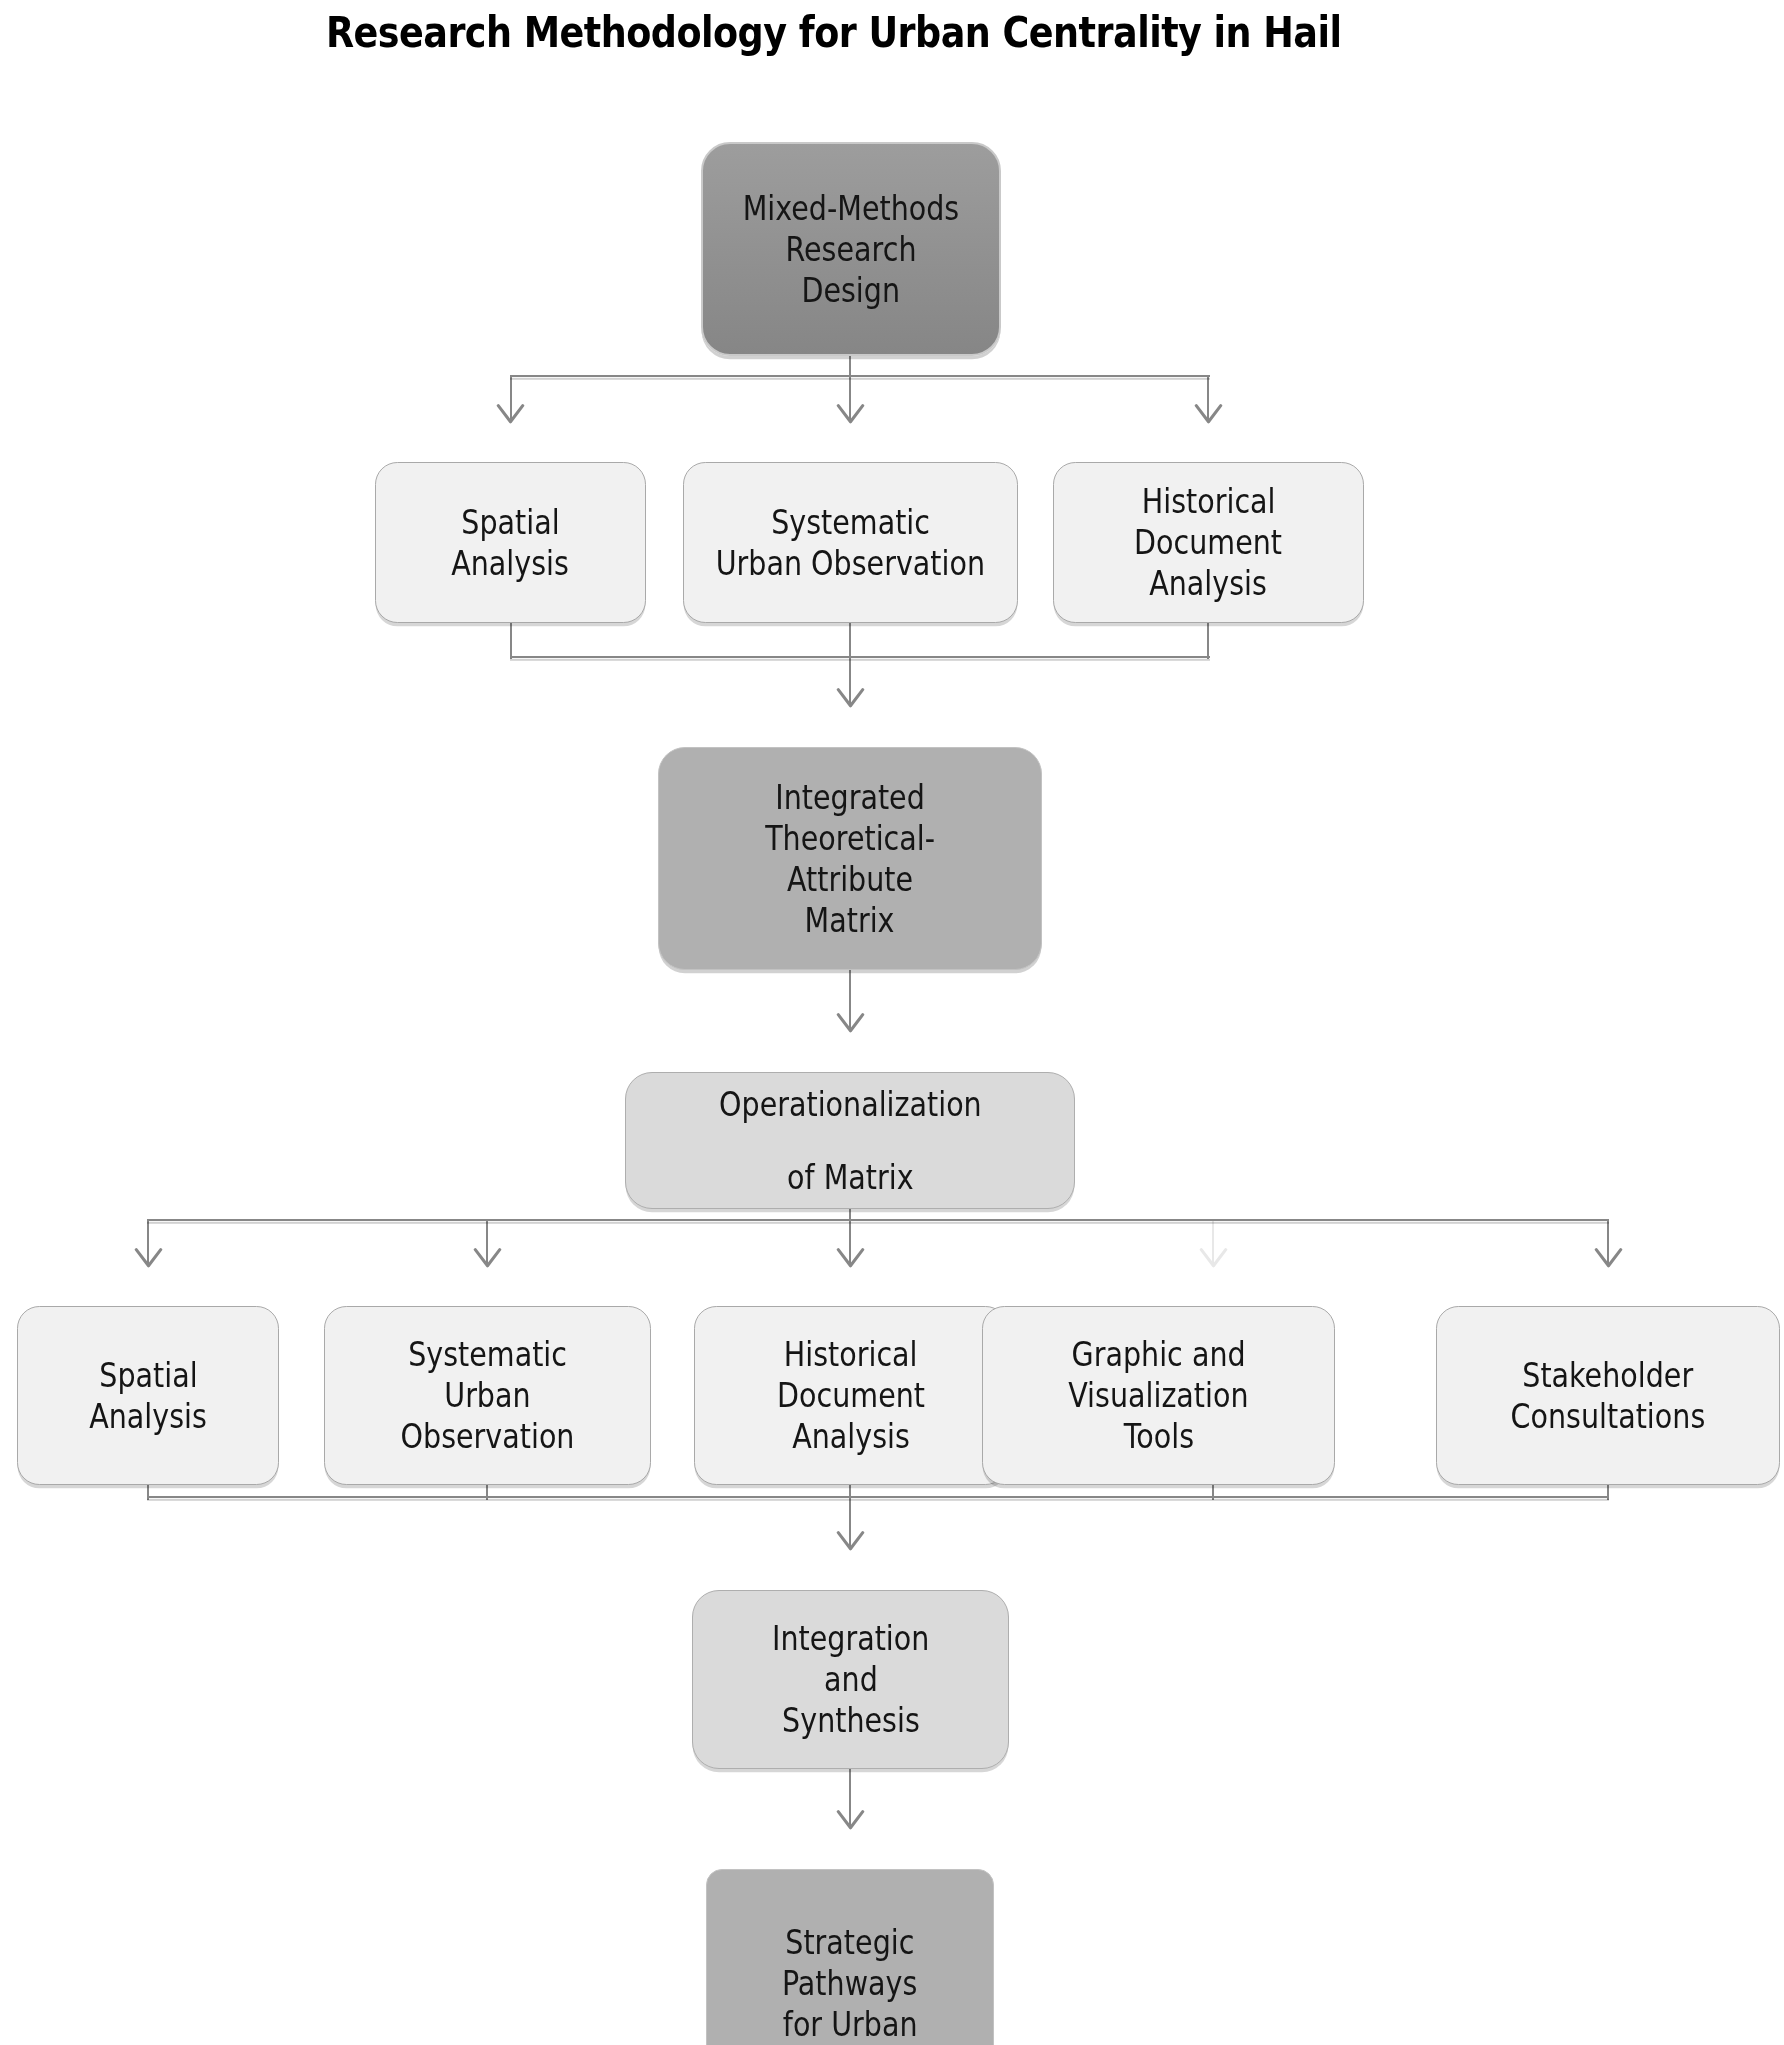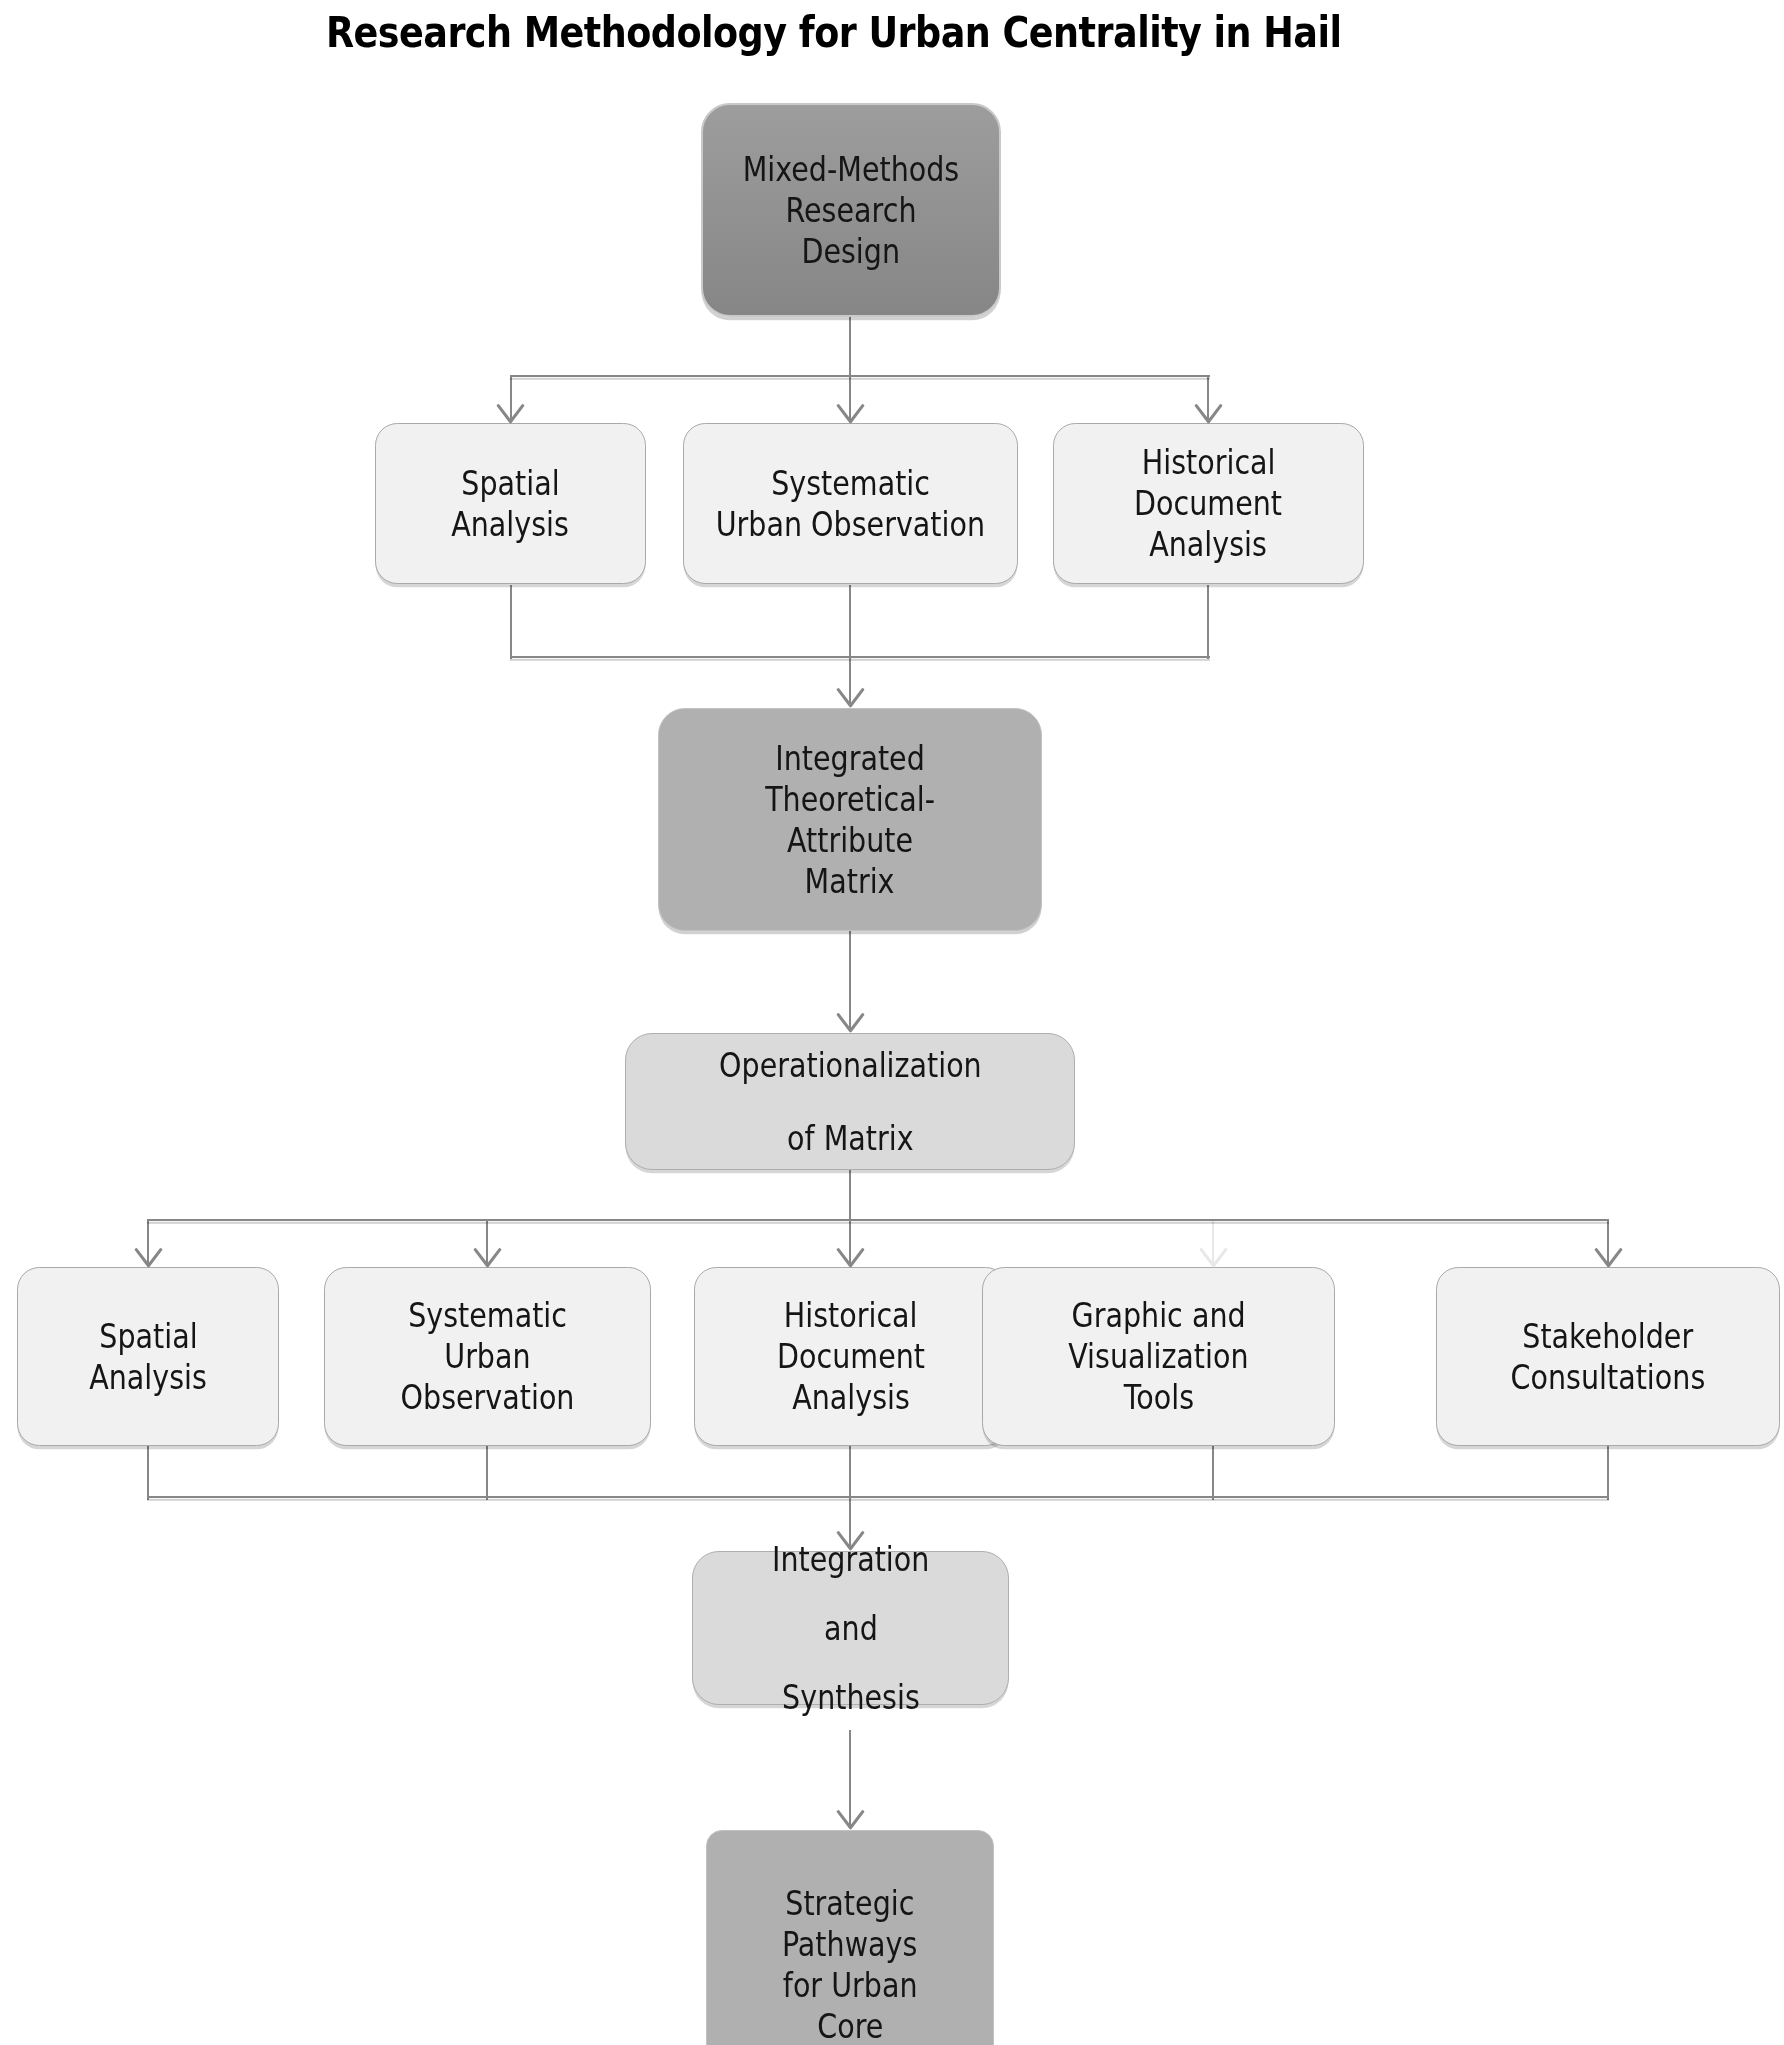--- a/index.html
+++ b/index.html
@@ -19,21 +19,21 @@
     color:var(--title-color,#000);
     white-space:nowrap;
   }
   .title span{display:inline-block;transform:scaleX(.87);transform-origin:50% 50%;}
 
   
   .node{
     position:absolute;box-sizing:border-box;z-index:2;
     display:flex;flex-direction:column;justify-content:center;align-items:center;
     text-align:center;color:var(--text-color,#151515);
-    font-size:34px;line-height:41px;white-space:nowrap;
+    font-size:34px;line-height:41px;white-space:nowrap;margin-top:39px;
   }
   .node .line{height:41px;display:flex;align-items:center;justify-content:center;}
   .node .line span{display:inline-block;transform:scaleX(.84);transform-origin:50% 50%;}
 
   .node.light{
     background:var(--light-fill,#f1f1f1);
     border:1.7px solid var(--light-border,#a9a9a9);
     box-shadow:0 3.9px 0 -0.6px rgba(0,0,0,0.16);
   }
   .node.soft{
@@ -257,21 +257,21 @@
         </div>
       </div>
       <div class="node light" style="left: 1436px; top: 1267px; width: 344px; height: 179px; border-radius: 22.4px;">
         <div class="line">
           <span>Stakeholder</span>
         </div>
         <div class="line">
           <span>Consultations</span>
         </div>
       </div>
-      <div class="node soft" style="left: 692px; top: 1551px; width: 317px; height: 154px; border-radius: 27px; gap: 28px;">
+      <div class="node soft" style="left: 692px; top: 1551px; width: 317px; height: 179px; border-radius: 27px;">
         <div class="line">
           <span>Integration</span>
         </div>
         <div class="line">
           <span>and</span>
         </div>
         <div class="line">
           <span>Synthesis</span>
         </div>
       </div>

